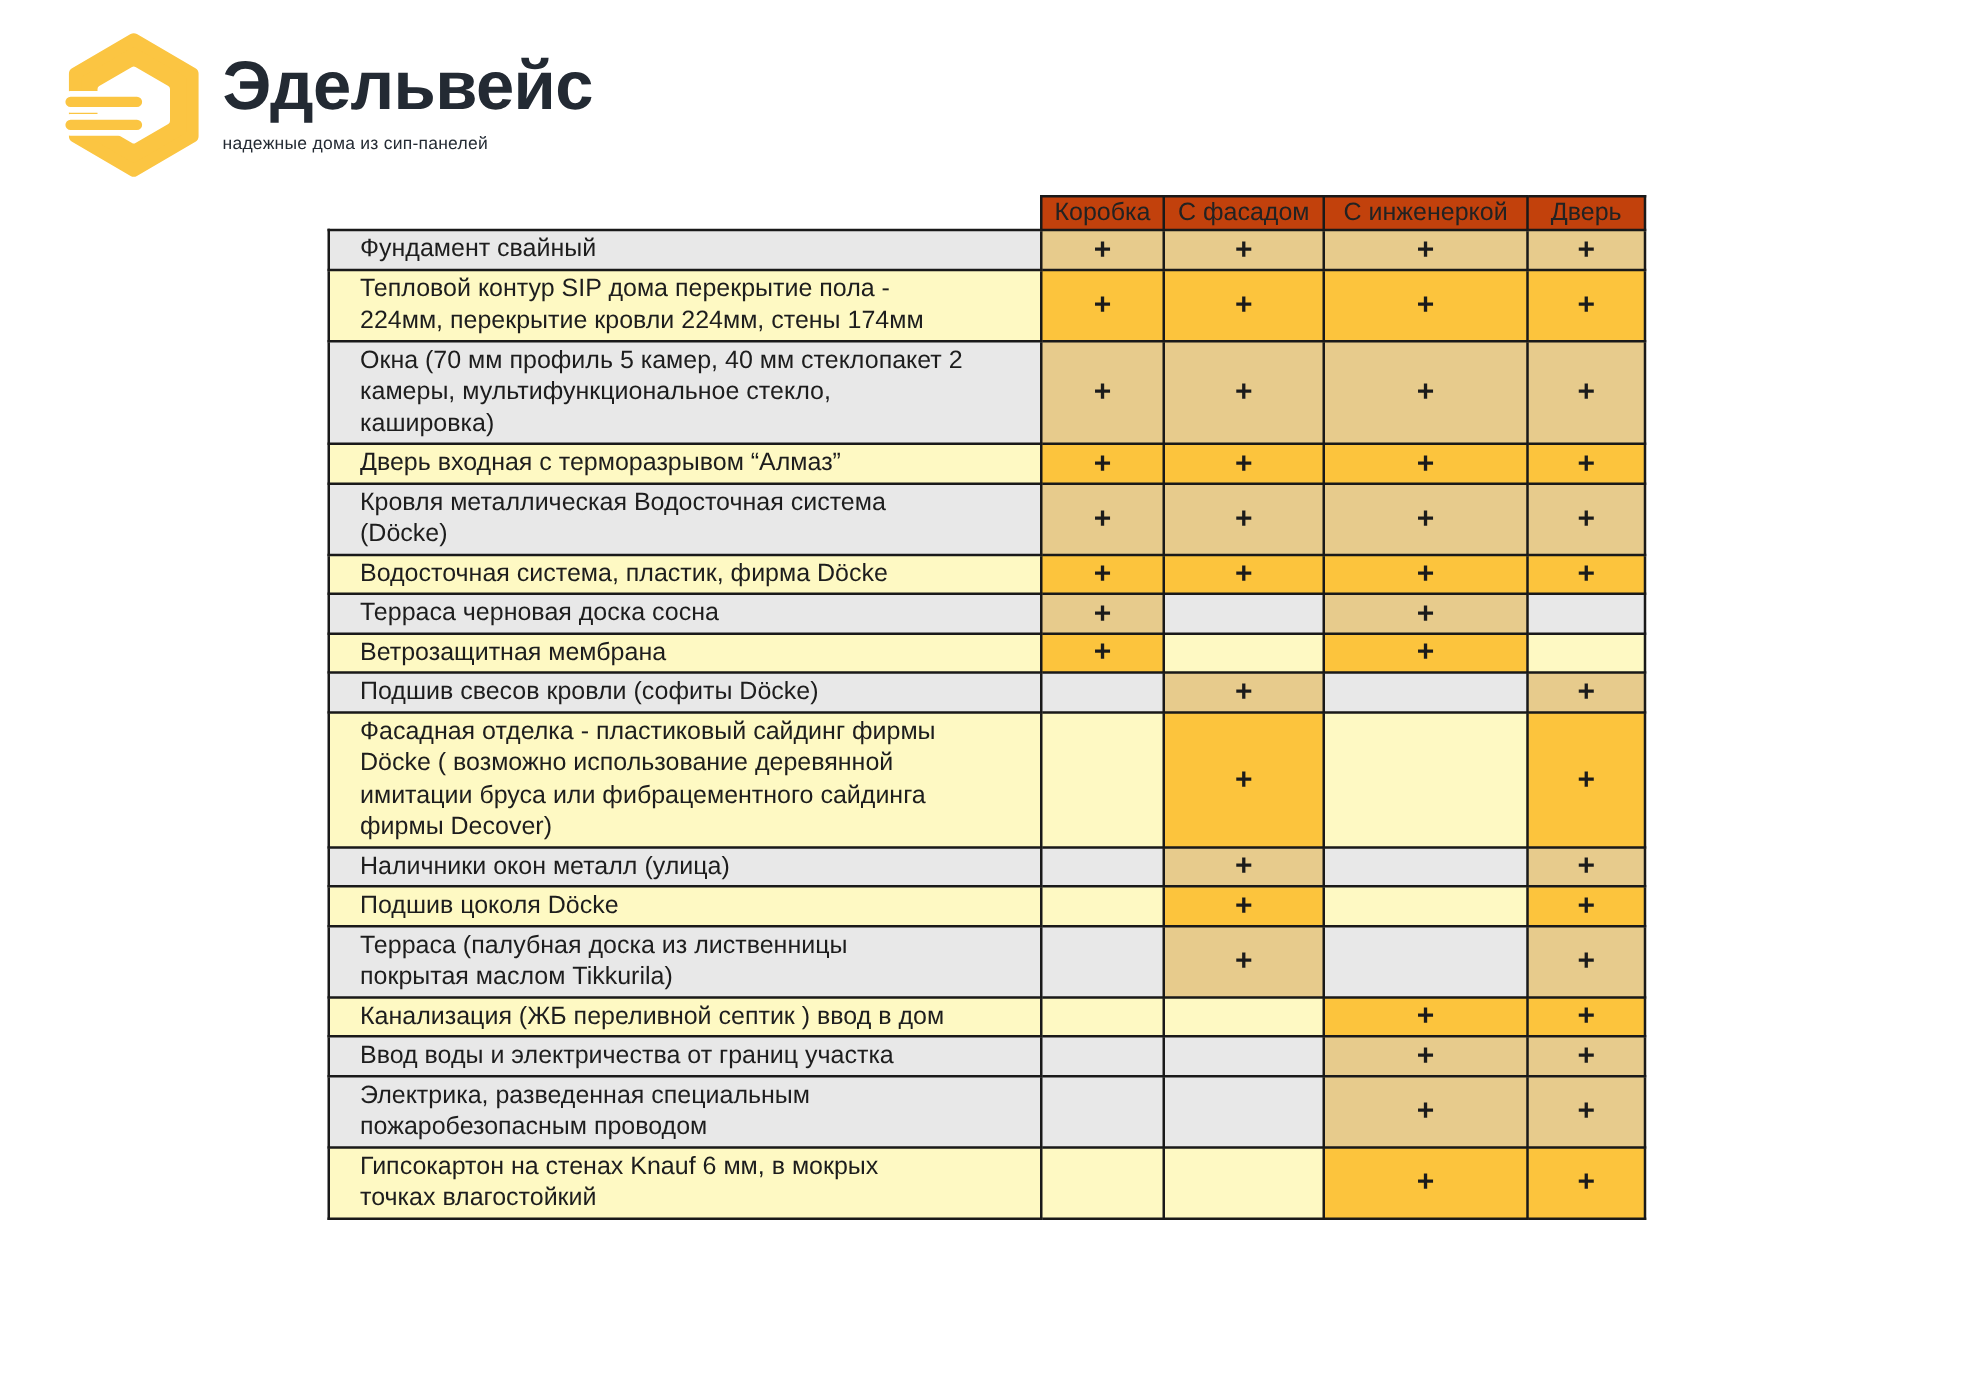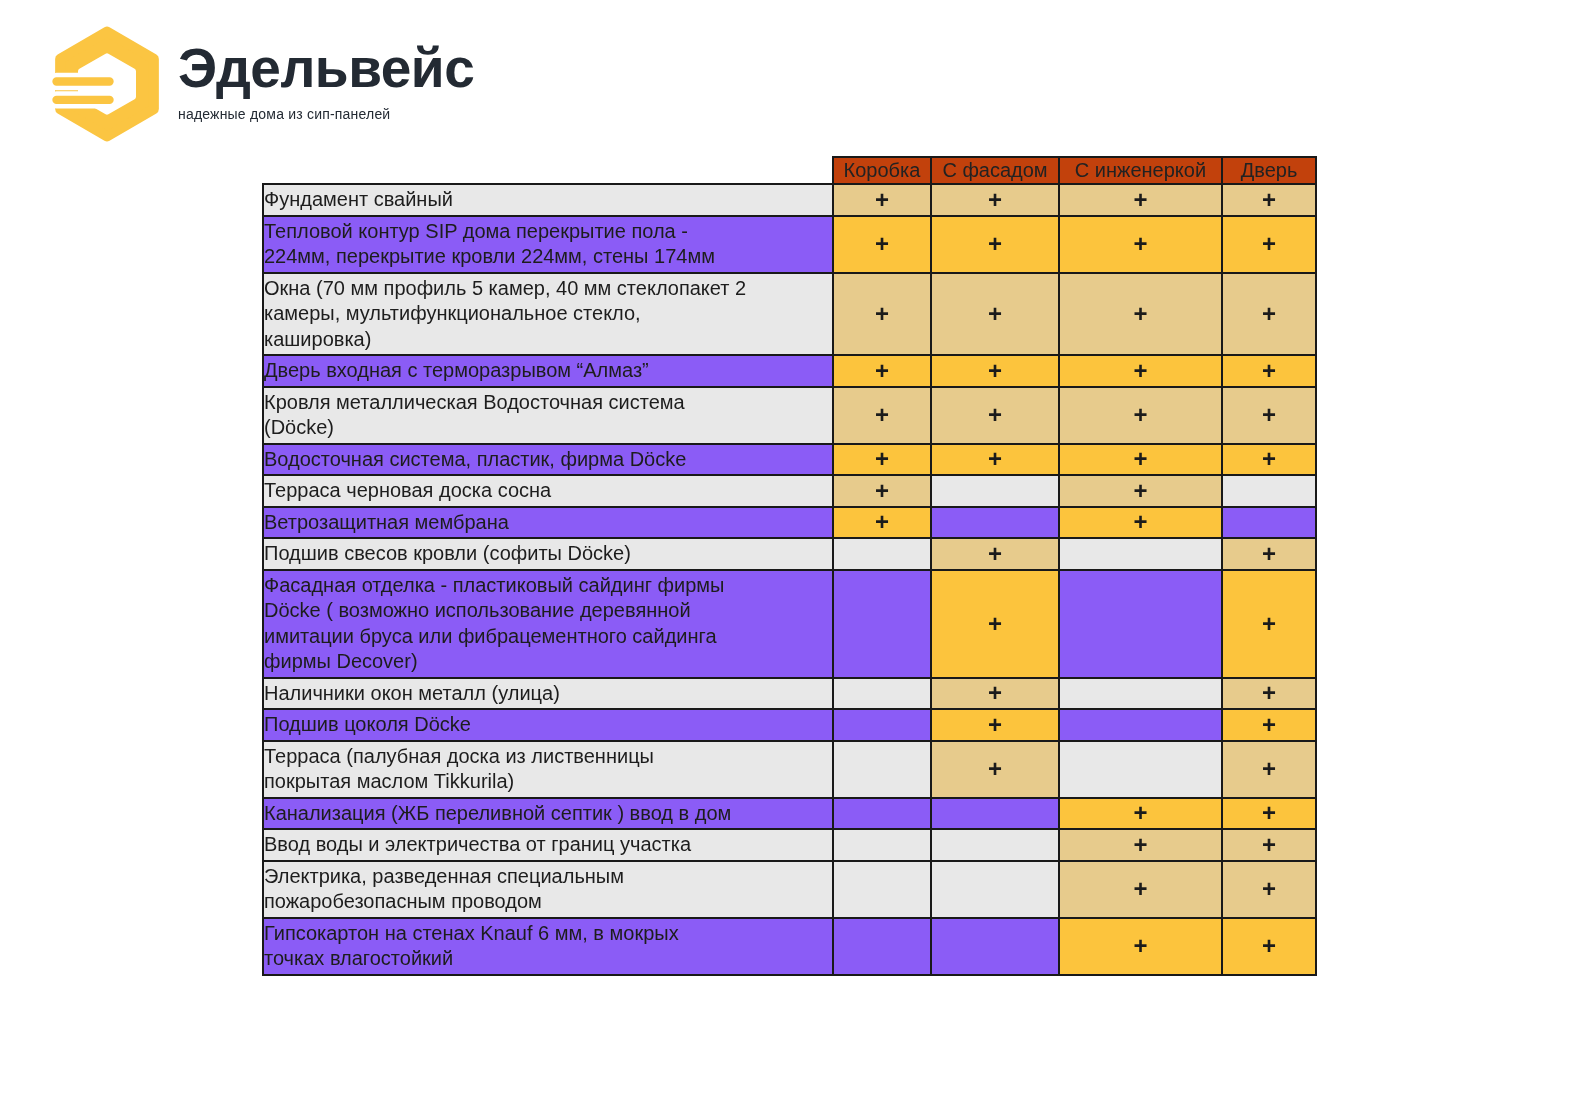--- a/index.html
+++ b/index.html
@@ -71,35 +71,35 @@
     white-space: nowrap;
   }
   .pkg th.corner {
     border: none;
     background: transparent;
   }
   .pkg td.label {
     font-size: 20px;
     color: #1d1d1d;
     line-height: 25.5px;
-    padding: 2px 6px 2px 0;
+    padding: 2px 6px 2px 24px;
     white-space: pre-line;
     text-align: left;
     vertical-align: middle;
   }
   .pkg td.cell {
     text-align: center;
     vertical-align: middle;
     font-size: 24px;
     font-weight: 600;
     color: #1b1b1b;
     padding: 0;
   }
   .pkg tr.stripe td { background: var(--stripe, #e8e8e8); }
-  .pkg tr.plain  td { background: #8b5cf6; }
+  .pkg tr.plain  td { background: #fef9c3; }
   .pkg tr.stripe td.on { background: var(--tan, #e7cb8c); }
   .pkg tr.plain  td.on { background: var(--yellow, #fcc43d); }
 </style>
 </head>
 <body>
 
 <div class="page">
 
   <header class="brand">
     <svg class="brand-logo" viewBox="0 0 104 104" xmlns="http://www.w3.org/2000/svg" aria-hidden="true">

